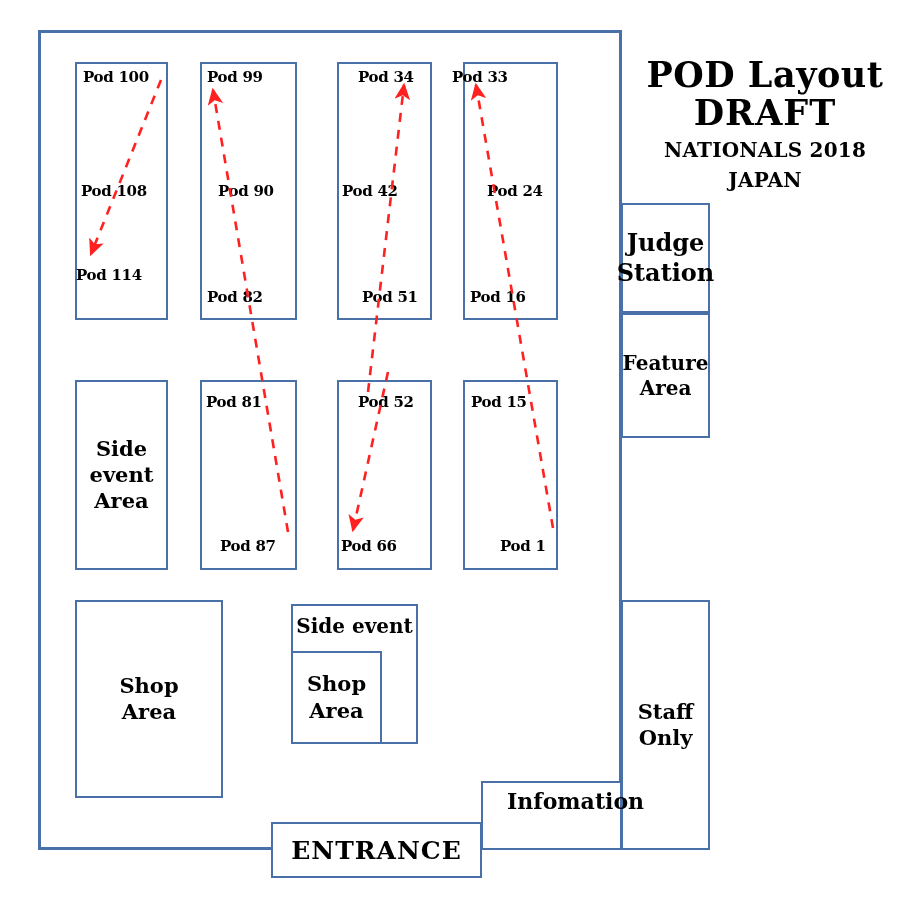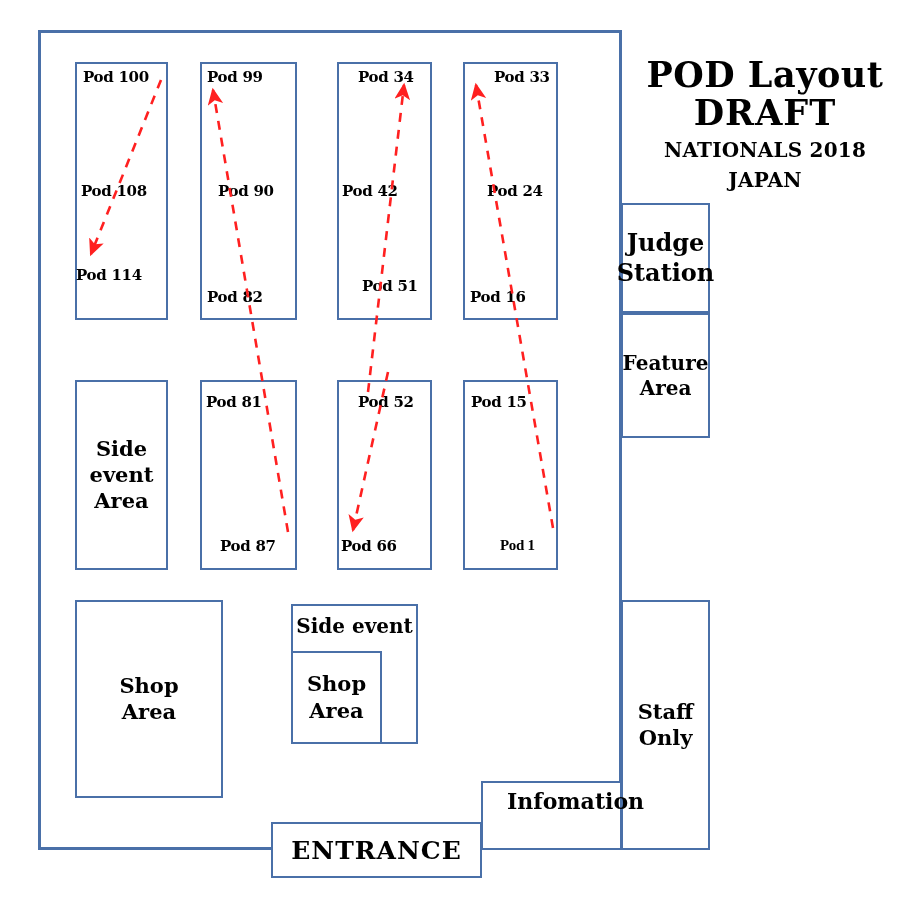--- a/index.html
+++ b/index.html
@@ -133,45 +133,45 @@
   <div class="pod-label left" style="left:76px;  top:266px; width:85px;">Pod 114</div>
 
   <div class="box" id="pod-col-2" style="left:200px; top:62px; width:97px; height:258px;"></div>
   <div class="pod-label left" style="left:207px; top:68px;  width:80px;">Pod 99</div>
   <div class="pod-label left" style="left:218px; top:182px; width:80px;">Pod 90</div>
   <div class="pod-label left" style="left:207px; top:288px; width:80px;">Pod 82</div>
 
   <div class="box" id="pod-col-3" style="left:337px; top:62px; width:95px; height:258px;"></div>
   <div class="pod-label left" style="left:358px; top:68px;  width:80px;">Pod 34</div>
   <div class="pod-label left" style="left:342px; top:182px; width:80px;">Pod 42</div>
-  <div class="pod-label left" style="left:362px; top:277px; width:80px;">Pod 51</div>
+  <div class="pod-label left" style="left:362px; top:288px; width:80px;">Pod 51</div>
 
   <div class="box" id="pod-col-4" style="left:463px; top:62px; width:95px; height:258px;"></div>
-  <div class="pod-label left" style="left:494px; top:68px;  width:80px;">Pod 33</div>
+  <div class="pod-label left" style="left:452px; top:68px;  width:80px;">Pod 33</div>
   <div class="pod-label left" style="left:487px; top:182px; width:80px;">Pod 24</div>
   <div class="pod-label left" style="left:470px; top:288px; width:80px;">Pod 16</div>
 
   <div class="box" id="side-event-area-box" style="left:75px; top:380px; width:93px; height:190px;"></div>
   <div class="area-label" style="left:75px; top:380px; width:93px; height:190px;">
     <span>Side</span>
     <span>event</span>
     <span>Area</span>
   </div>
 
   <div class="box" id="pod-col-2-bottom" style="left:200px; top:380px; width:97px; height:190px;"></div>
   <div class="pod-label left" style="left:206px; top:393px; width:80px;">Pod 81</div>
   <div class="pod-label left" style="left:220px; top:537px; width:80px;">Pod 87</div>
 
   <div class="box" id="pod-col-3-bottom" style="left:337px; top:380px; width:95px; height:190px;"></div>
   <div class="pod-label left" style="left:358px; top:393px; width:80px;">Pod 52</div>
   <div class="pod-label left" style="left:341px; top:537px; width:80px;">Pod 66</div>
 
   <div class="box" id="pod-col-4-bottom" style="left:463px; top:380px; width:95px; height:190px;"></div>
   <div class="pod-label left" style="left:471px; top:393px; width:80px;">Pod 15</div>
-  <div class="pod-label left" style="left:500px; top:537px; width:80px;font-family:Liberation Serif, serif;">Pod 1</div>
+  <div class="pod-label left" style="left:500px; top:537px; width:80px;">Pod 1</div>
 
   <div class="box" id="judge-station-box" style="left:621px; top:203px; width:89px; height:110px;"></div>
   <div class="area-label" style="left:621px; top:203px; width:89px; height:110px; font-size:24px;">
     <span>Judge</span>
     <span>Station</span>
   </div>
 
   <div class="box" id="feature-area-box" style="left:621px; top:313px; width:89px; height:125px;"></div>
   <div class="area-label" style="left:621px; top:313px; width:89px; height:125px; font-size:20px;">
     <span>Feature</span>

